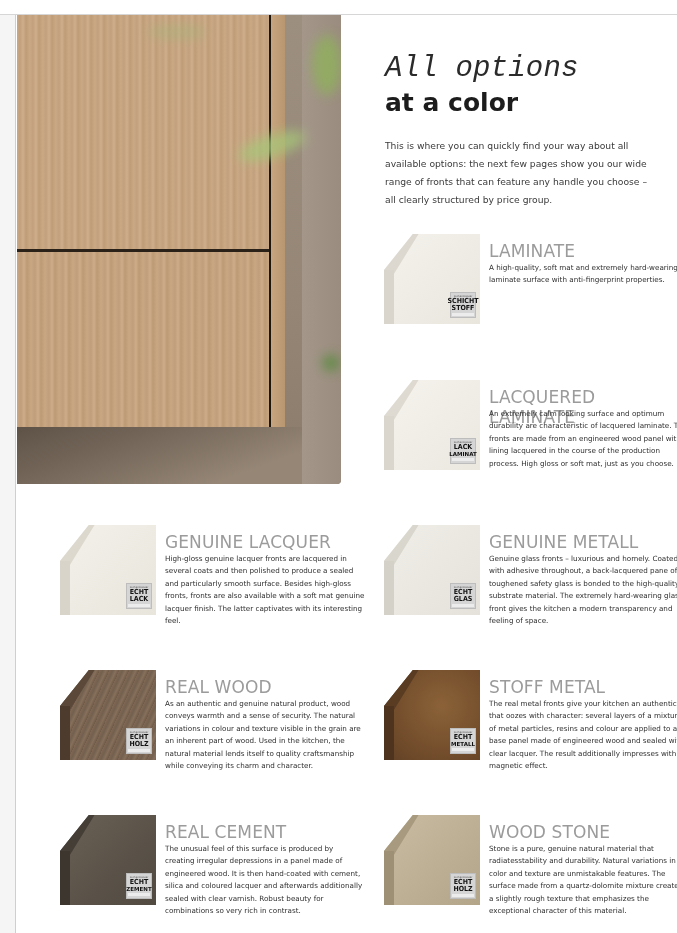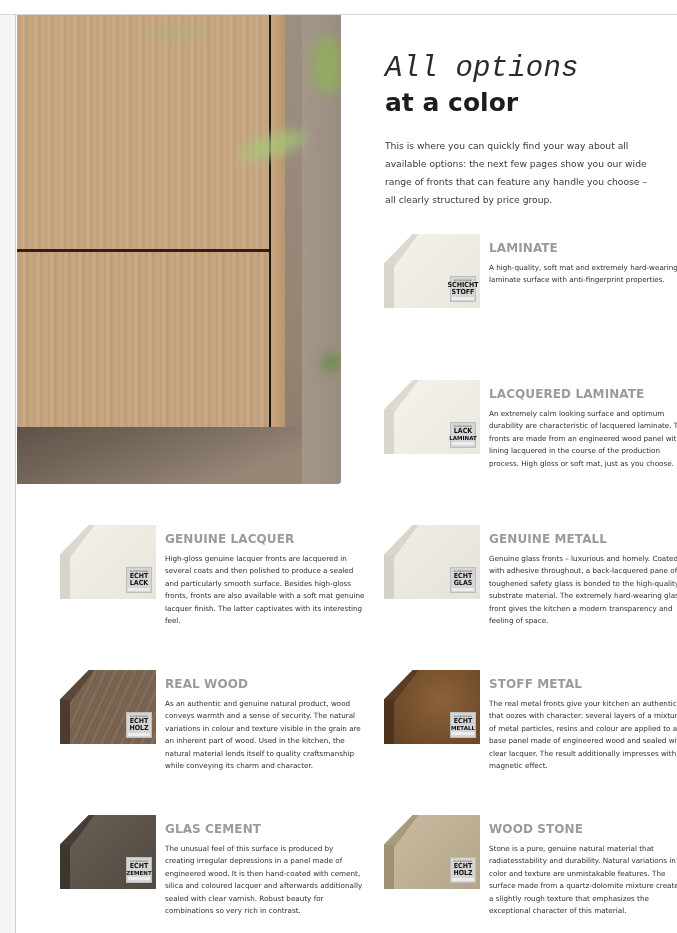--- a/index.html
+++ b/index.html
@@ -28,33 +28,33 @@
 
   
   .title-italic { position: absolute; left: 385px; top: 52px; font-family: Liberation Mono, monospace; font-style: italic;
           font-size: 29px; color: #2b2b2b; letter-spacing: 0.2px; }
   .title-bold { position: absolute; left: 385px; top: 88px; font-family: "DejaVu Sans", sans-serif; font-weight: bold;
           font-size: 25px; color: #1c1c1c; }
   .intro { position: absolute; left: 385px; top: 137px; width: 270px; font-size: 9.2px; line-height: 18px; color: #3a3a3a; }
 
   
   .option { position: absolute; width: 300px; height: 108px; }
-  .swatch { position: absolute; left: 0; top: 0; width: 96px; height: 74px; overflow: hidden; }
+  .swatch { position: absolute; left: 0; top: 0; width: 96px; height: 90px; overflow: hidden; }
   .swatch .face { position: absolute; inset: 0; clip-path: polygon(30% 0, 100% 0, 100% 100%, 0 100%, 0 40%); }
   .swatch .edge { position: absolute; left: 0; top: 40%; width: 10px; height: 60%; }
   .swatch .bevel { position: absolute; left: 0; top: 0; width: 100%; height: 100%;
           clip-path: polygon(30% 0, 36% 0, 10% 45%, 10% 100%, 0 100%, 0 40%); }
   .badge { position: absolute; right: 4px; bottom: 6px; width: 26px; height: 26px; background: #d5d5d5;
           border: 1px solid #bdbdbd; display: flex; flex-direction: column; align-items: center; justify-content: center; }
   .badge .small { font-size: 2.5px; color: #555; line-height: 3px; }
   .badge .b1 { font-size: 7px; font-weight: bold; color: #111; line-height: 7px; font-family: "DejaVu Sans Condensed", "DejaVu Sans", sans-serif; }
   .badge .b2 { font-size: 5.5px; font-weight: bold; color: #111; line-height: 6px; }
   .badge .strip { width: 22px; height: 3px; background: #ececec; margin-top: 1px; }
 
-  .opt-title { position: absolute; left: 105px; top: 7px; font-weight: bold; font-size: 12px; color: #9b9b9b; letter-spacing: 0.1px; }
+  .opt-title { position: absolute; left: 105px; top: 7px; font-weight: normal; font-size: 17px; color: #9b9b9b; letter-spacing: 0.1px; }
   .opt-desc { position: absolute; left: 105px; top: 28px; width: 200px; font-size: 7.2px; line-height: 12.4px; color: #2e2e2e; }
 </style>
 </head>
 <body>
 
 <div class="top-rule"></div>
 <div class="left-gutter"></div>
 
 <div class="hero">
   <div class="wall-right"></div>
@@ -175,21 +175,21 @@
     <div class="face" style="background:linear-gradient(135deg,#6a6156,#5a5248 60%,#514a41);"></div>
     <div class="bevel" style="background:#443e37;"></div>
     <div class="edge" style="background:#3c362f;"></div>
     <div class="badge">
       <span class="small">küchenmeister</span>
       <span class="b1">ECHT</span>
       <span class="b2">ZEMENT</span>
       <span class="strip"></span>
     </div>
   </div>
-  <div class="opt-title">GLAS CEMENT</div>
+  <div class="opt-title">REAL CEMENT</div>
   <p class="opt-desc">The unusual feel of this surface is produced by creating irregular depressions in a panel made of engineered wood. It is then hand-coated with cement, silica and coloured lacquer and afterwards additionally sealed with clear varnish. Robust beauty for combinations so very rich in contrast.</p>
 </div>
 
 <div class="option" style="left:384px;top:815px;">
   <div class="swatch">
     <div class="face" style="background:linear-gradient(135deg,#c9bca2,#bcae93 60%,#b3a588);"></div>
     <div class="bevel" style="background:#a89a7e;"></div>
     <div class="edge" style="background:#9e9075;"></div>
     <div class="badge">
       <span class="small">küchenmeister</span>

